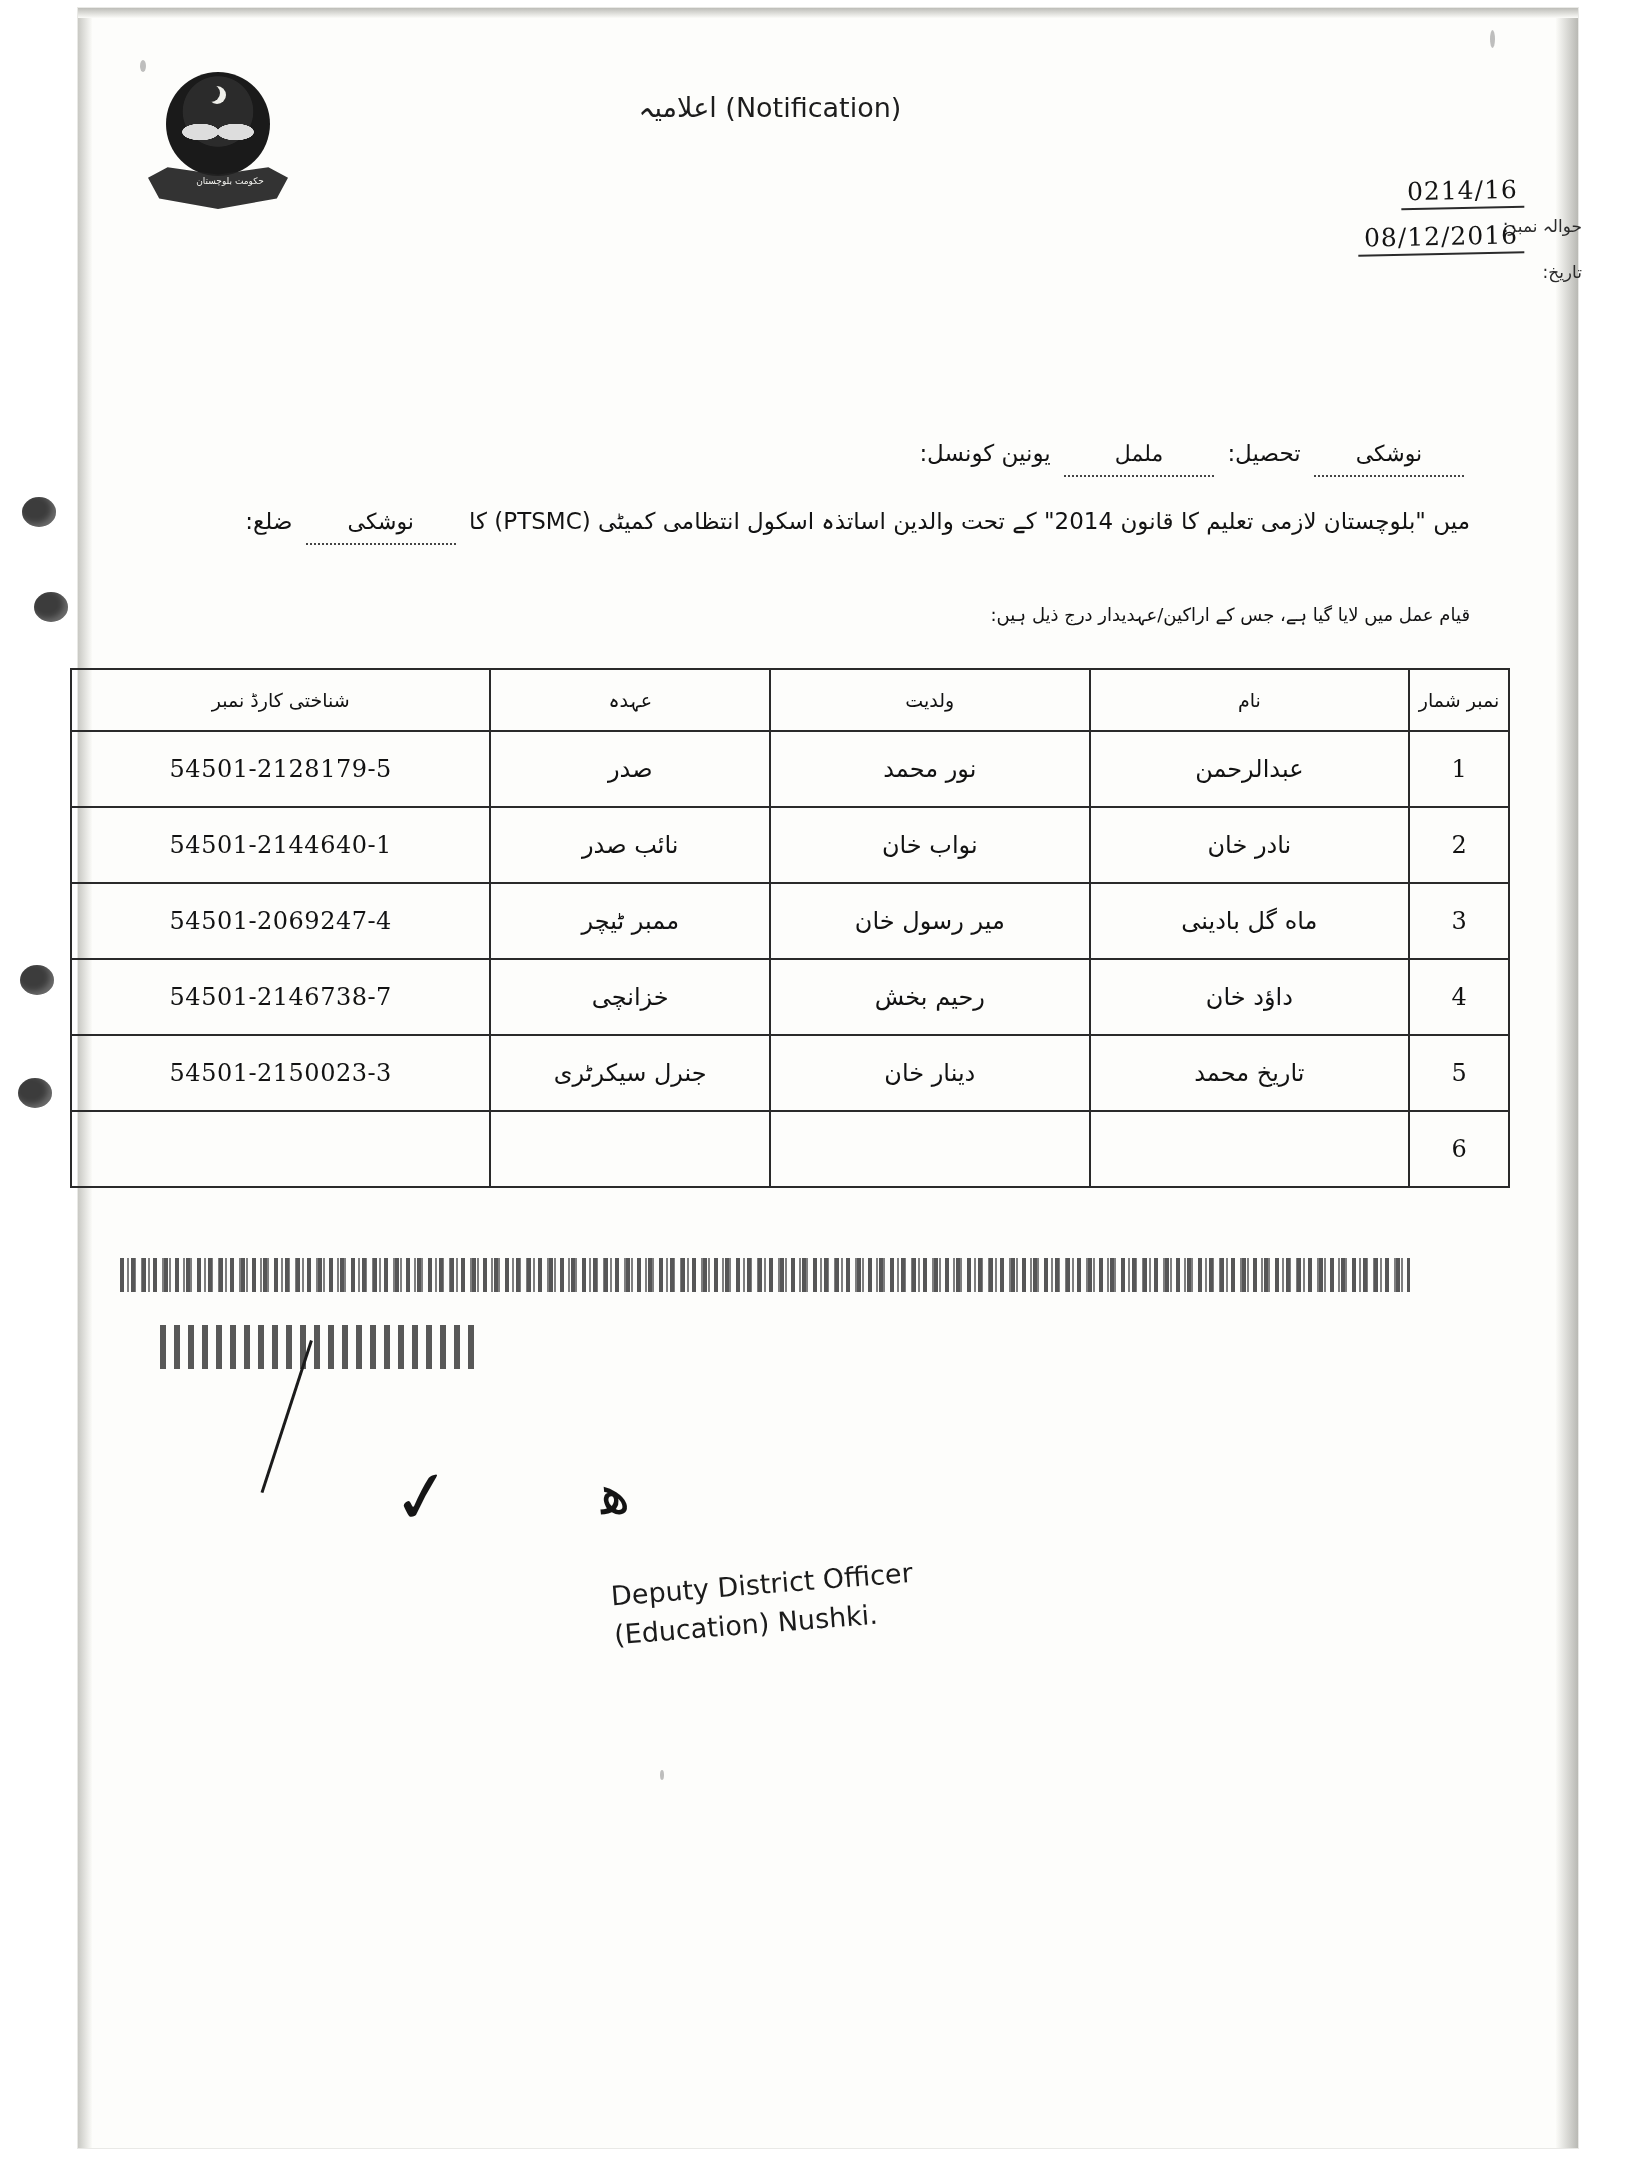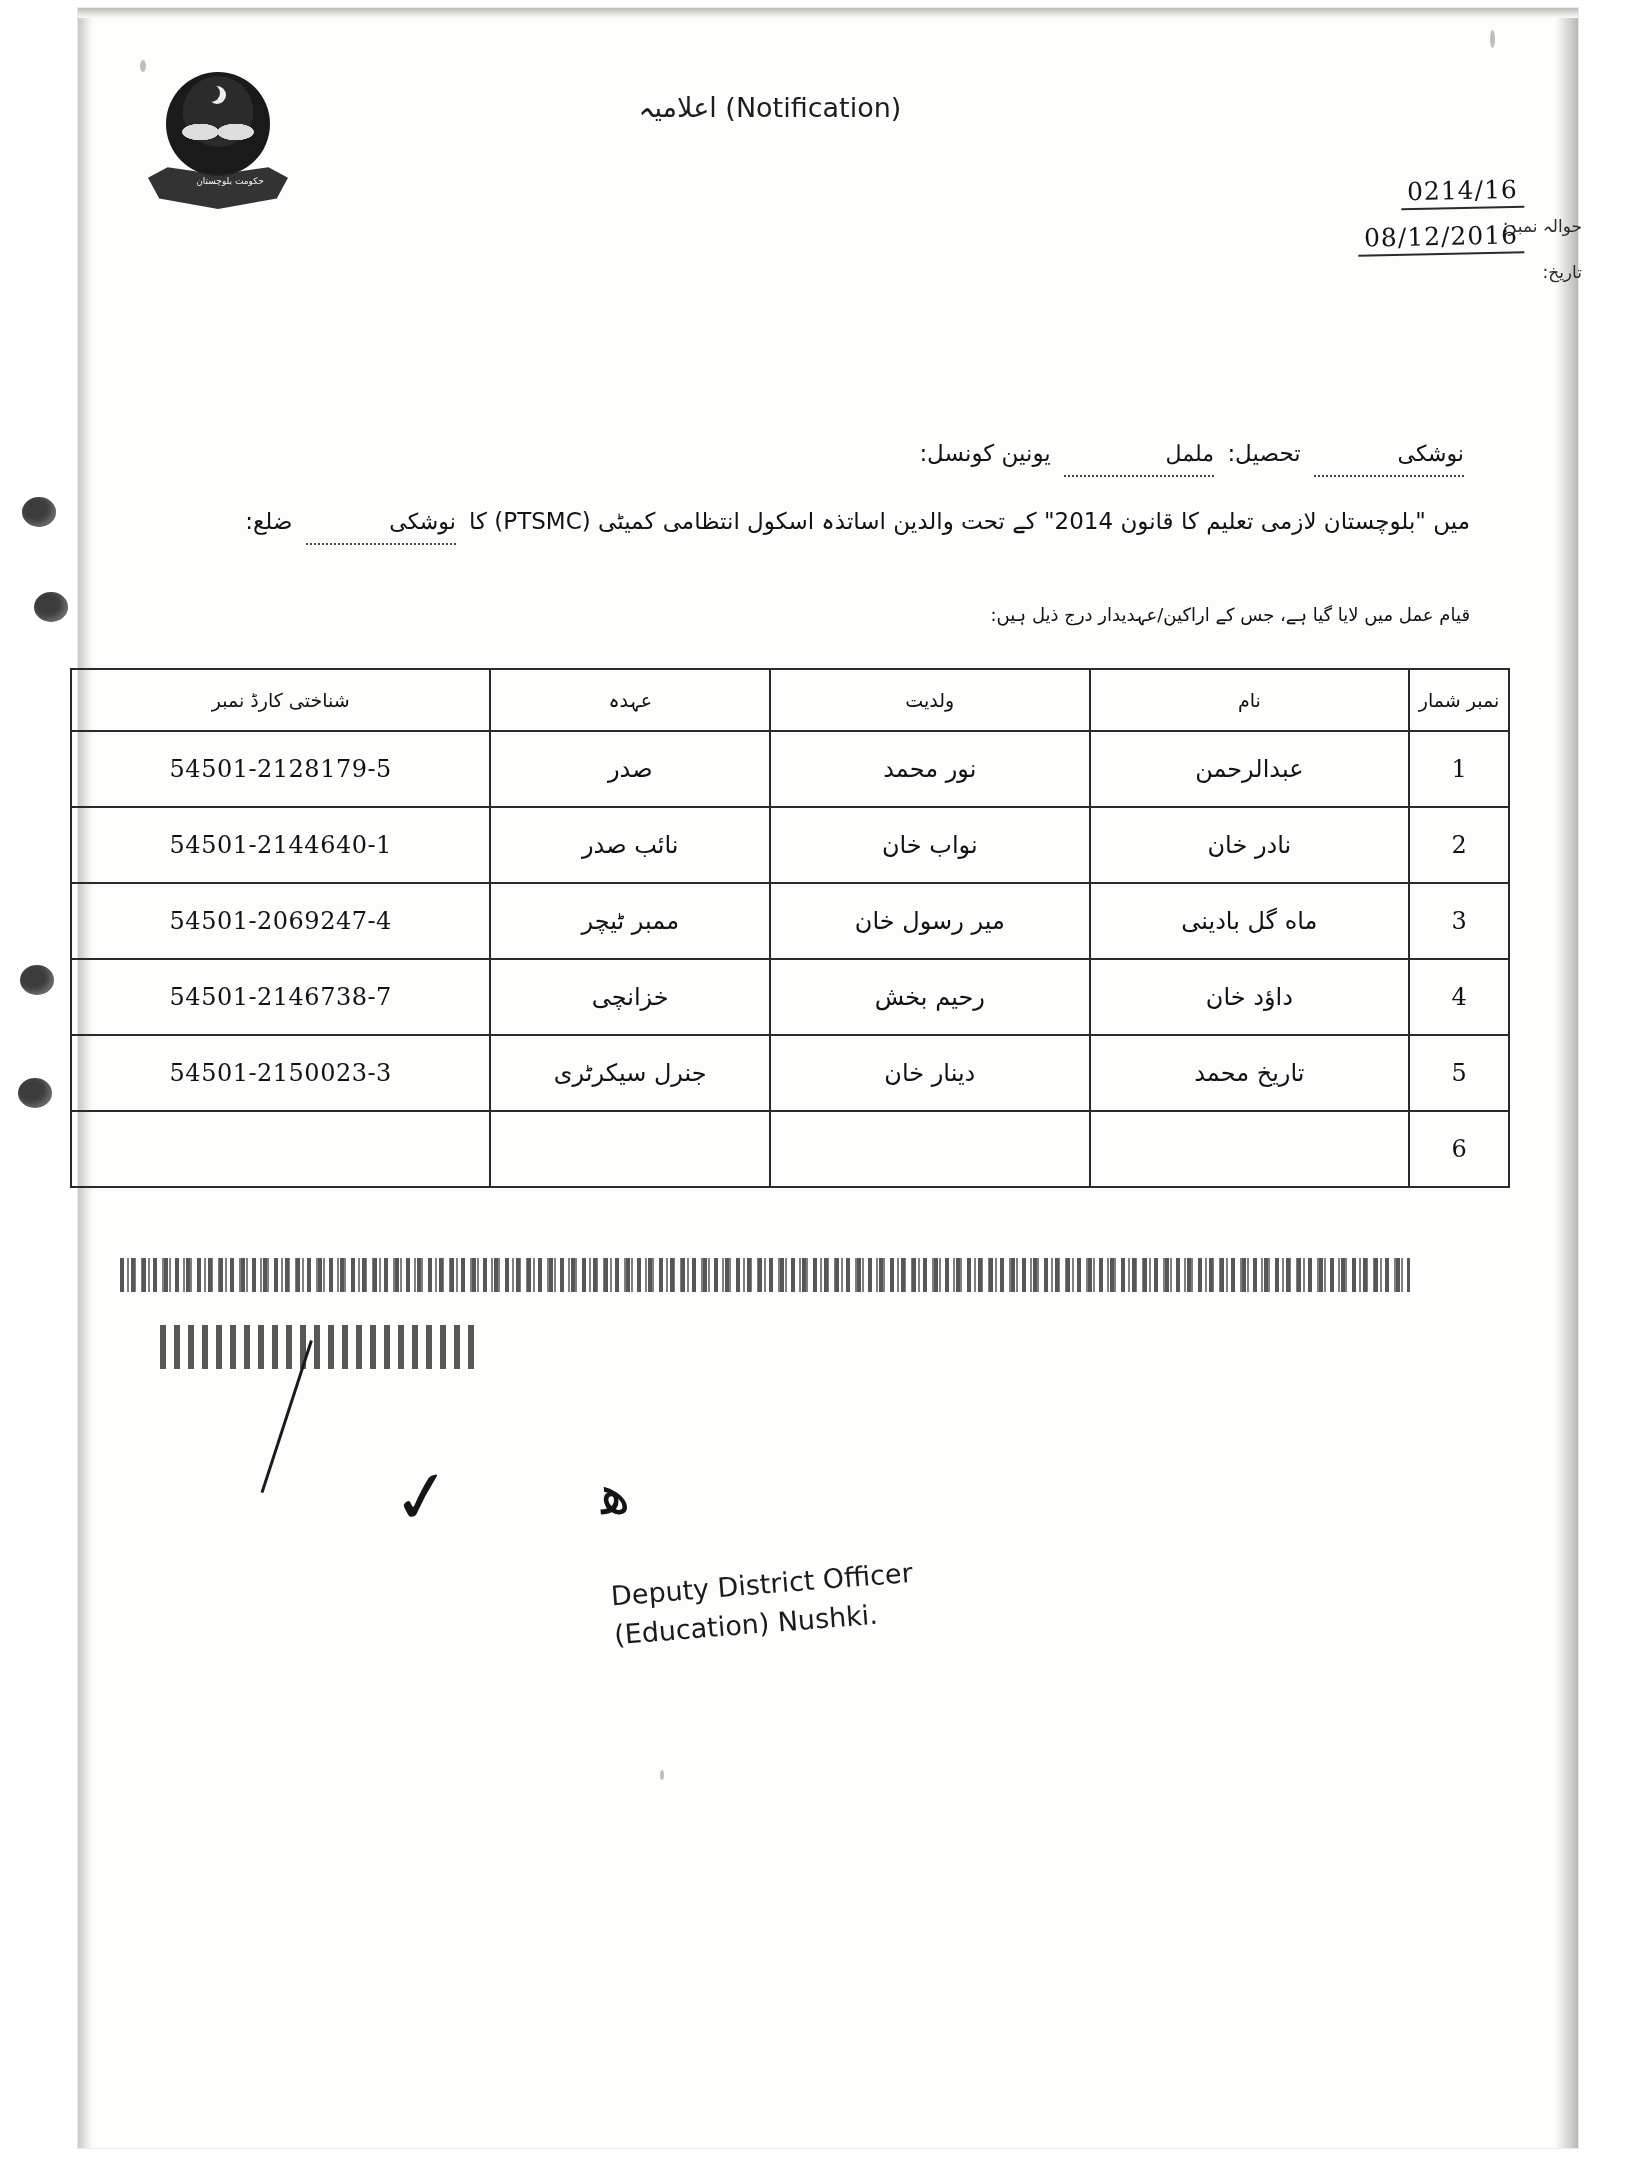--- a/index.html
+++ b/index.html
@@ -182,20 +182,21 @@
     left: 110px;
     top: 564px;
     width: 1360px;
     font-size: 18px;
     margin-top: 34px;
   }
   .blank-fill {
     display: inline-block;
     min-width: 150px;
     border-bottom: 2px dotted #444;
+    text-align: center;
     margin: 0 6px;
     font-size: 22px;
   }
   .hand {
     font-family: "DejaVu Serif", serif;
     font-size: 22px;
     color: #121212;
   }
 
   

